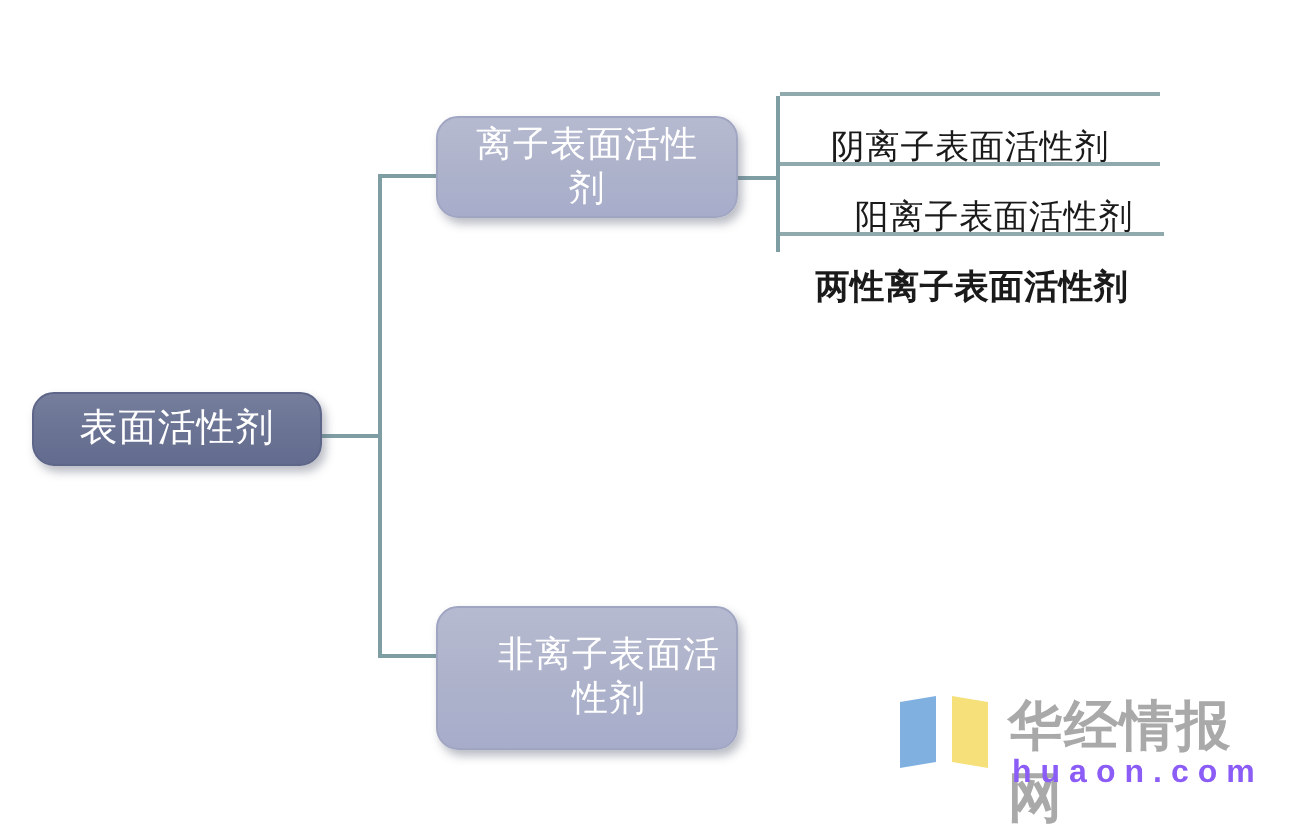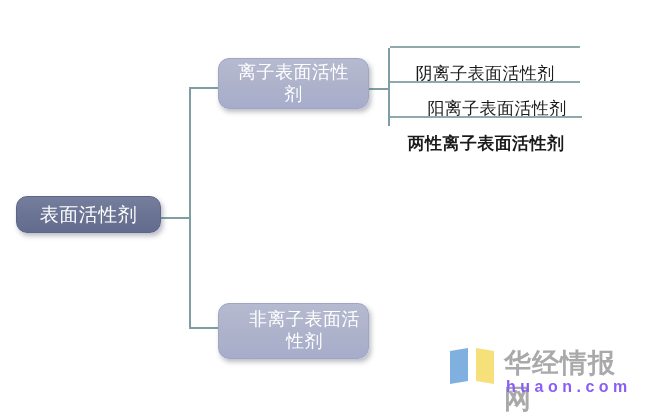--- a/index.html
+++ b/index.html
@@ -58,21 +58,21 @@
   .node-l2 {
     left: 218px;
     width: 151px;
     background: linear-gradient(180deg, #b6bad0 0%, #aeb3cb 50%, #a7accb 100%);
     border: 1px solid #a0a5c2;
     font-size: 18px;
     padding: 2px 6px;
   }
 
   .node-ionic   { top: 58px;  height: 51px; }
-  .node-nonionic{ top: 303px; height: 56px; padding-left: 28px; }
+  .node-nonionic{ top: 303px; height: 72px; padding-left: 28px; }
 
   
   .leaf {
     position: absolute;
     box-sizing: border-box;
     color: #1a1a1a;
     font-size: 17px;
     letter-spacing: 0.4px;
     white-space: nowrap;
     text-align: center;

